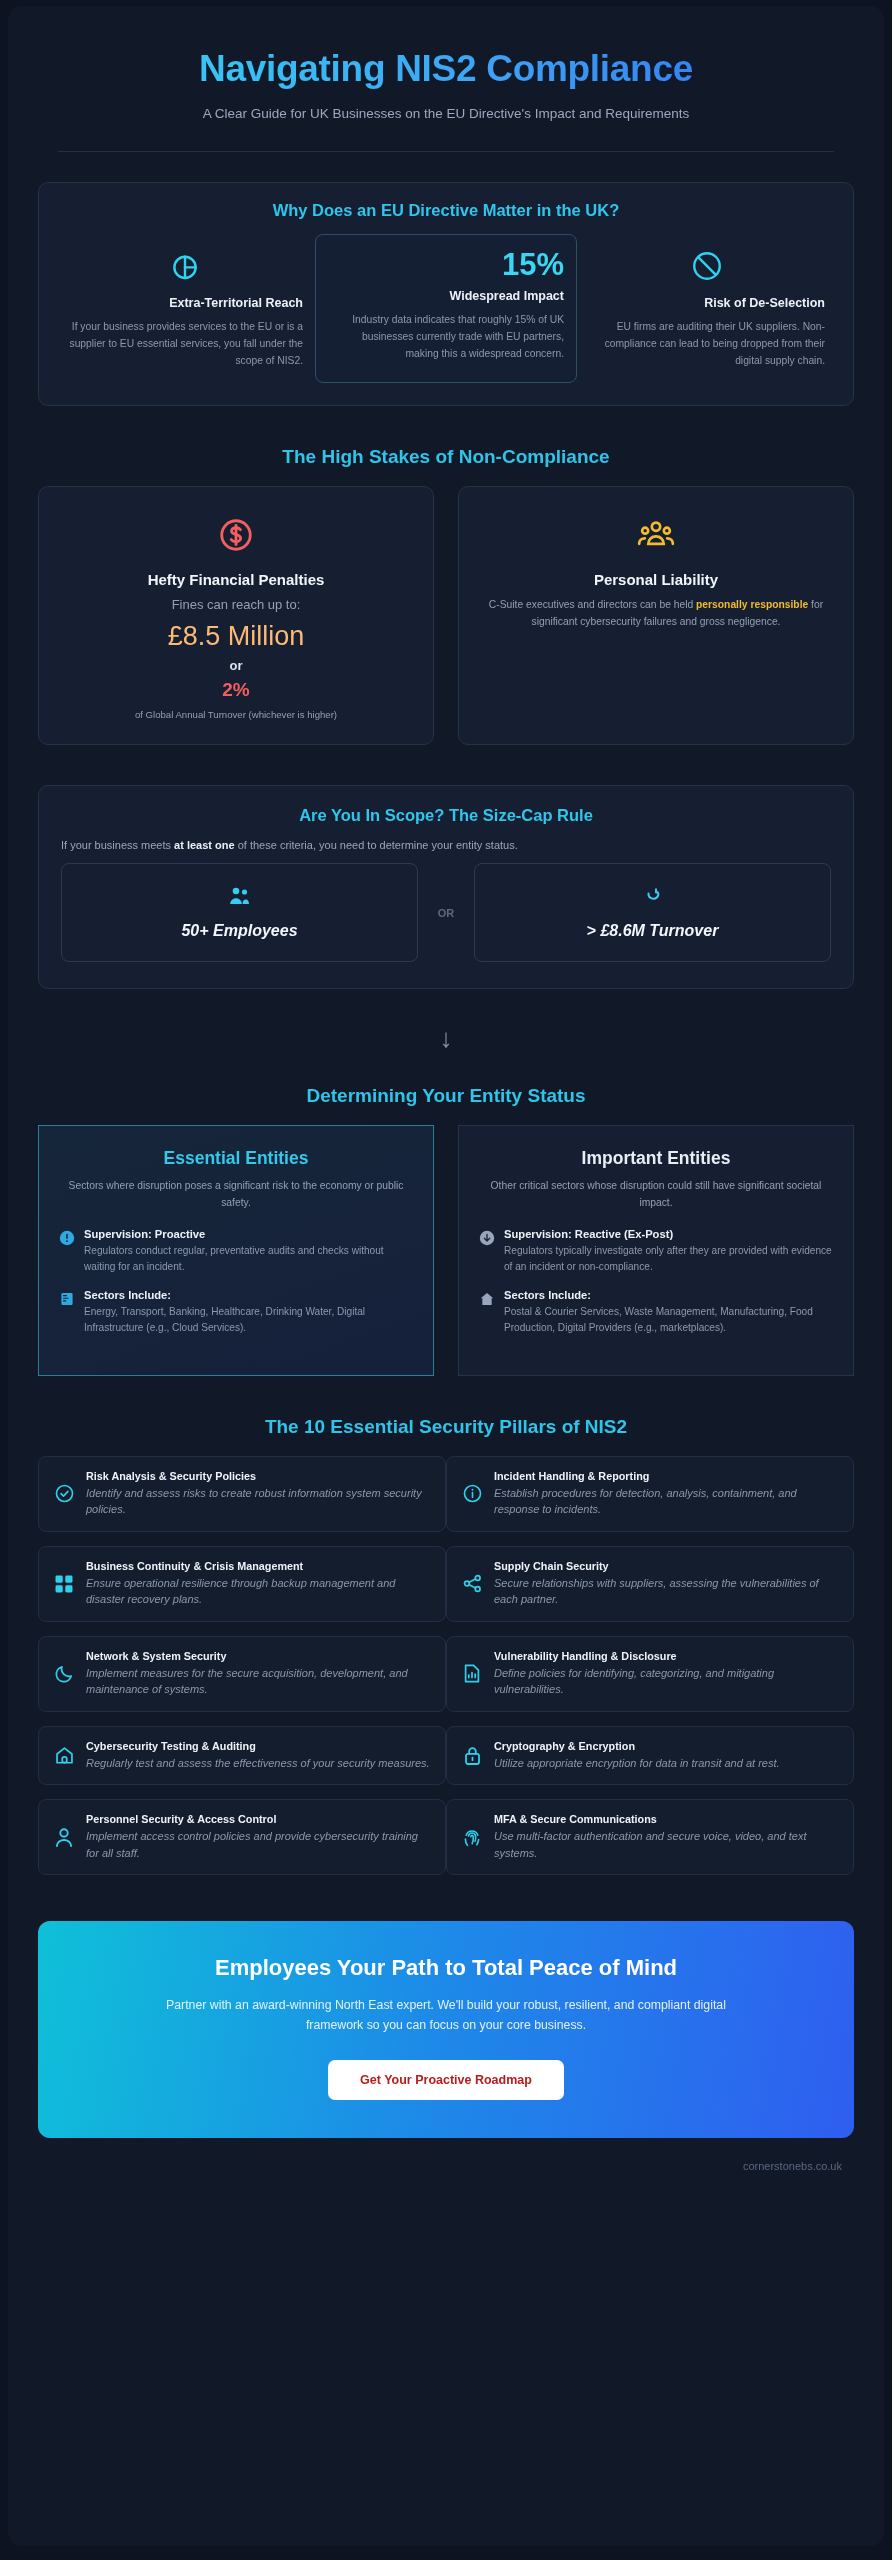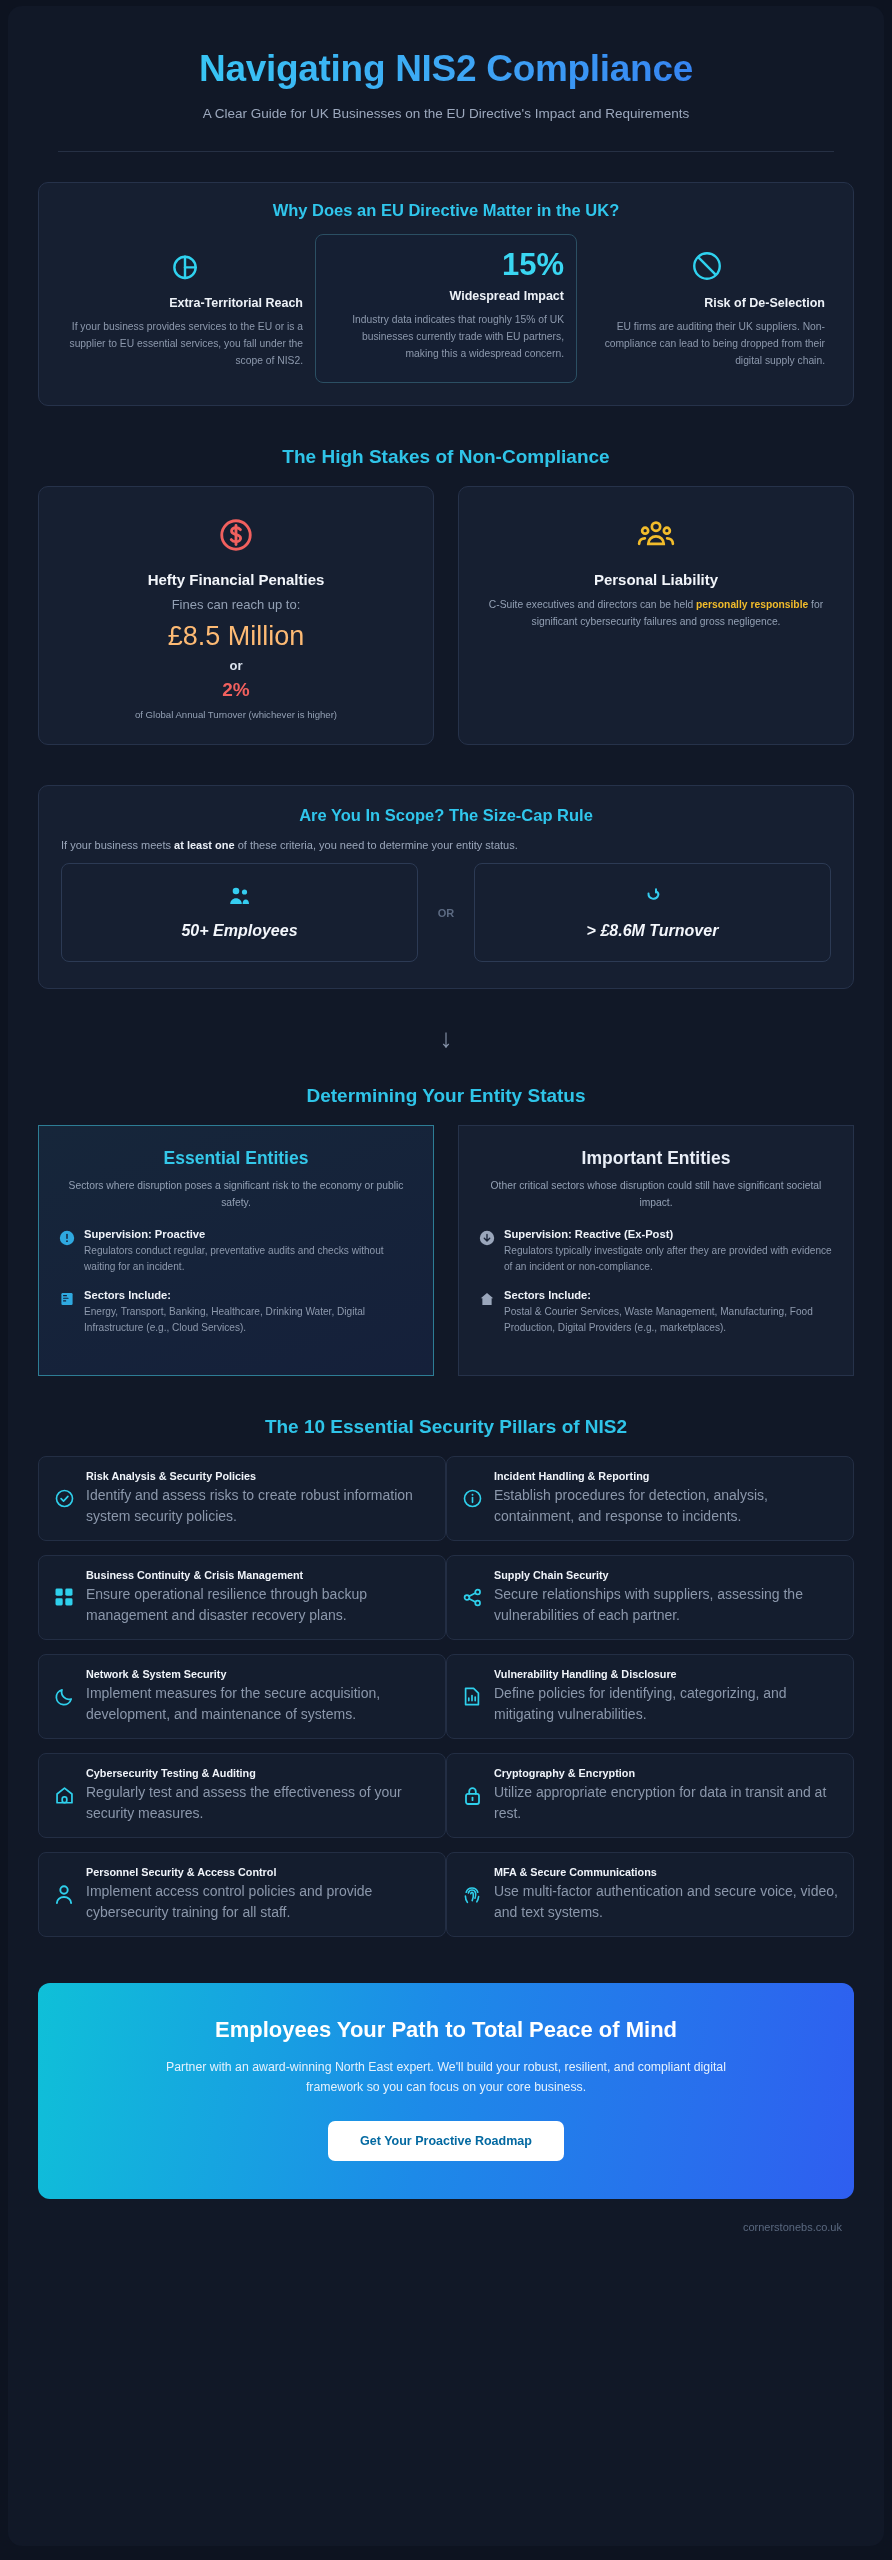--- a/index.html
+++ b/index.html
@@ -150,36 +150,36 @@
     border:1px solid #232e44;
     border-radius:8px;
     padding:13px 14px;
     display:flex;
     gap:11px;
     align-items:center;
     min-height:56px;
   }
   .pillar-ic { flex:0 0 22px; display:flex; align-items:center; justify-content:center; }
   .pillar-h { font-size:10.8px; font-weight:bold; color:#f0f4fa; margin-bottom:3px; }
-  .pillar-p { font-size:14px; color:#8b97ab; line-height:1.5; }
+  .pillar-p { font-size:11px; color:#8b97ab; line-height:1.5;font-style:italic; }
 
   
   .cta {
     margin:46px 30px 0 30px;
     border-radius:12px;
     background:linear-gradient(100deg,#0fc0d8 0%,#1d8ae8 48%,#2f5ef0 100%);
     text-align:center;
     padding:34px 46px 38px 46px;
   }
   .cta-h { font-size:22px; font-weight:bold; color:#ffffff; margin-bottom:15px; }
   .cta-p { font-size:12.3px; color:#e4f1fd; line-height:1.62; max-width:580px; margin:0 auto 24px auto; }
   .cta-btn {
     display:inline-block;
     background:#ffffff;
-    color:#0369a1;
+    color:#b91c1c;
     font-size:12.5px;
     font-weight:bold;
     padding:13px 32px;
     border-radius:7px;
     border:none;
     cursor:pointer;
     font-family:"Liberation Sans", sans-serif;
     text-align:right;
   }
   .footer { text-align:right; padding:22px 42px 0 0; font-size:11px; color:#5a687f; }

